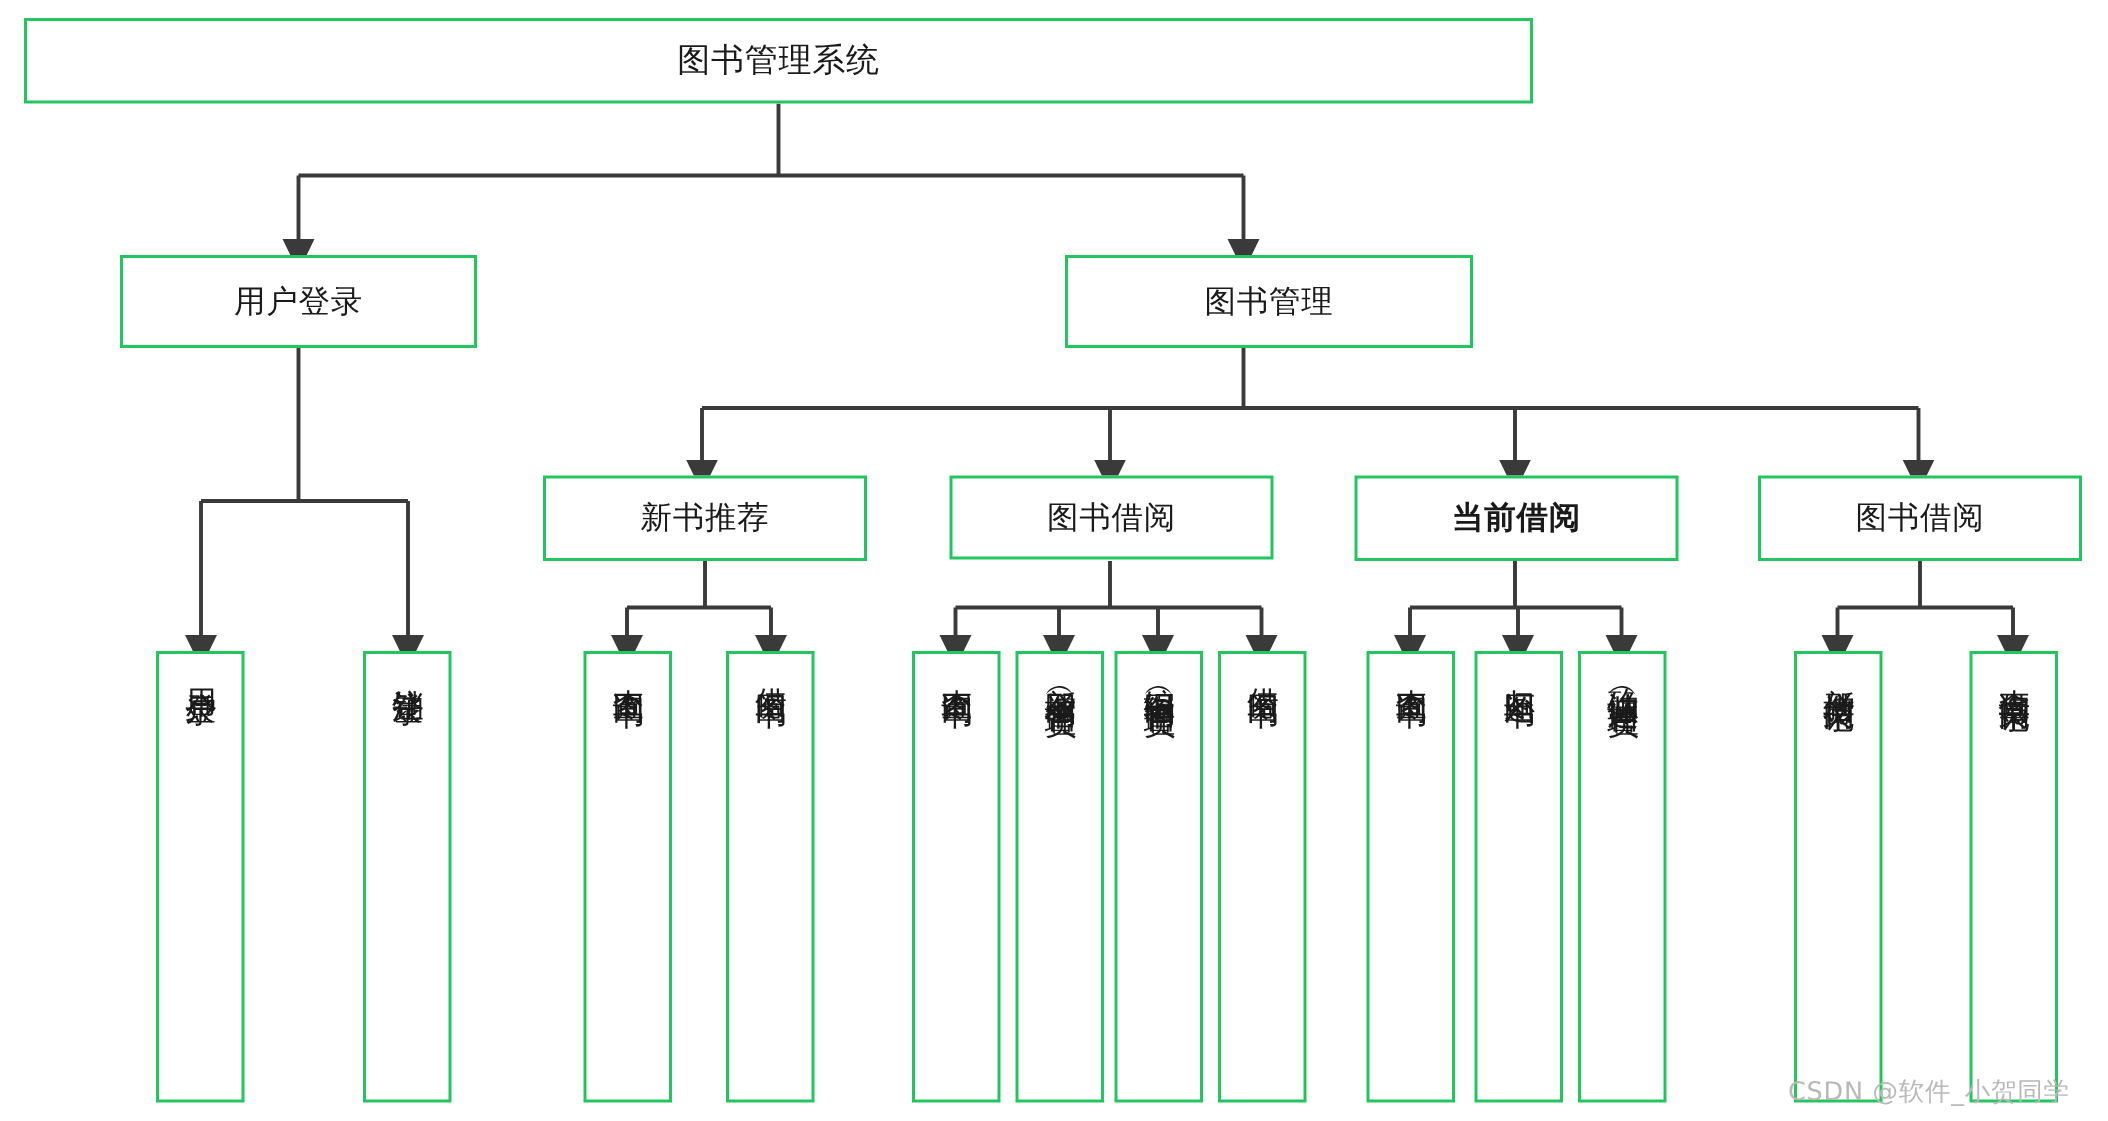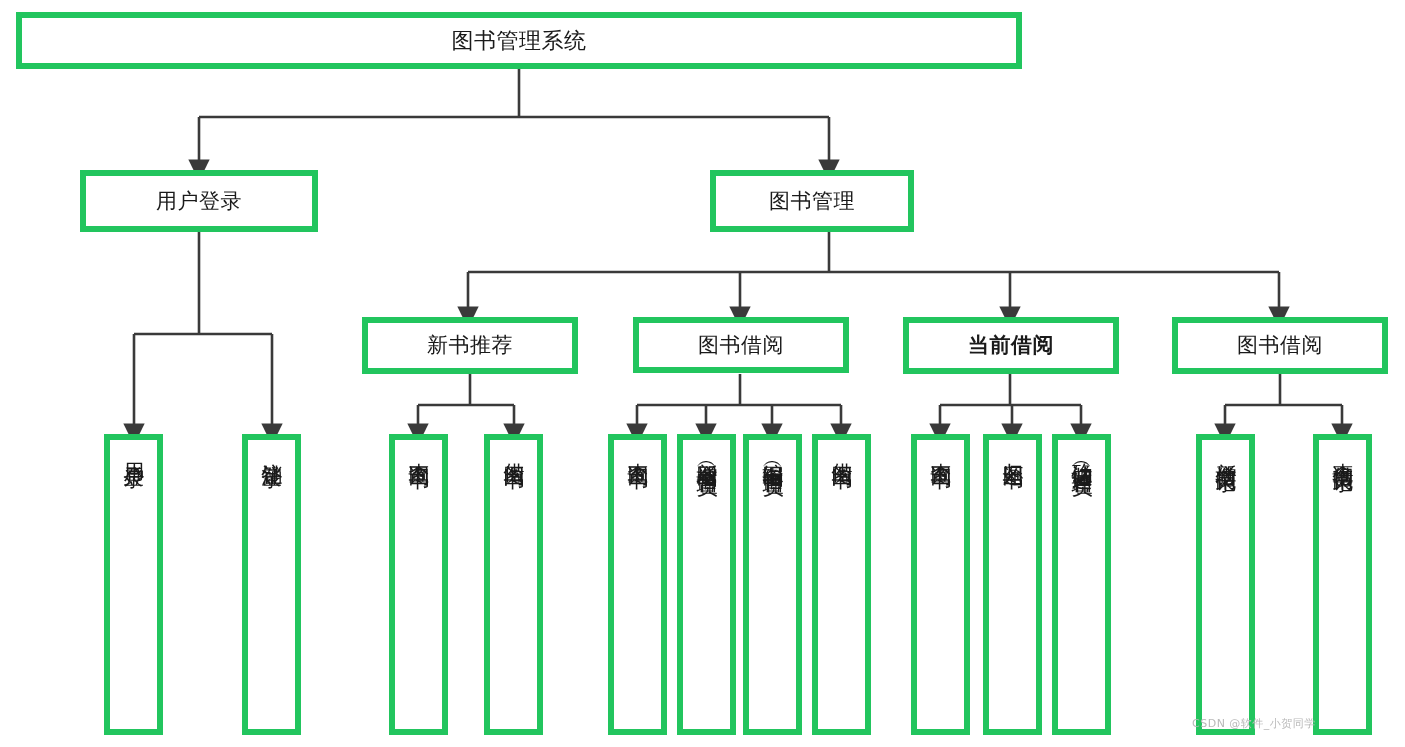--- a/index.html
+++ b/index.html
@@ -23,21 +23,21 @@
     left: 0;
     top: 0;
     width: 1405px;
     height: 747px;
     pointer-events: none;
   }
   .node {
     position: absolute;
     box-sizing: border-box;
     background: #ffffff;
-    border: 6px solid #22c55e;
+    border: 2px solid #22c55e;
     display: flex;
     align-items: center;
     justify-content: center;
     color: #1a1a1a;
     text-align: center;
     z-index: 2;
   }
   .node-label {
     display: block;
     line-height: 1.18;
@@ -61,21 +61,21 @@
     writing-mode: vertical-rl;
     text-orientation: upright;
     font-size: 21px;
     line-height: 1.0;
     letter-spacing: 2px;
     white-space: nowrap;
   }
   .watermark {
     position: absolute;
     color: #b9b9b9;
-    font-size: 11px;
+    font-size: 17px;
     letter-spacing: 0.5px;
     white-space: nowrap;
     z-index: 3;
     font-family: "DejaVu Sans", "Liberation Sans", sans-serif;
   }
 </style>
 </head>
 <body>
 
 <div id="canvas">
@@ -131,21 +131,21 @@
     </g>
   </svg>
 
   <div class="node horiz root" style="left:16px; top:12px; width:1006px; height:57px;">
     <span class="node-label">图书管理系统</span>
   </div>
 
   <div class="node horiz" style="left:80px; top:170px; width:238px; height:62px;">
     <span class="node-label">用户登录</span>
   </div>
-  <div class="node horiz" style="left:710px; top:170px; width:204px; height:62px;">
+  <div class="node horiz" style="left:710px; top:170px; width:272px; height:62px;">
     <span class="node-label">图书管理</span>
   </div>
 
   <div class="node horiz" style="left:362px; top:317px; width:216px; height:57px;">
     <span class="node-label">新书推荐</span>
   </div>
   <div class="node horiz" style="left:633px; top:317px; width:216px; height:56px;">
     <span class="node-label">图书借阅</span>
   </div>
   <div class="node horiz" style="left:903px; top:317px; width:216px; height:57px;font-weight:bold;">

